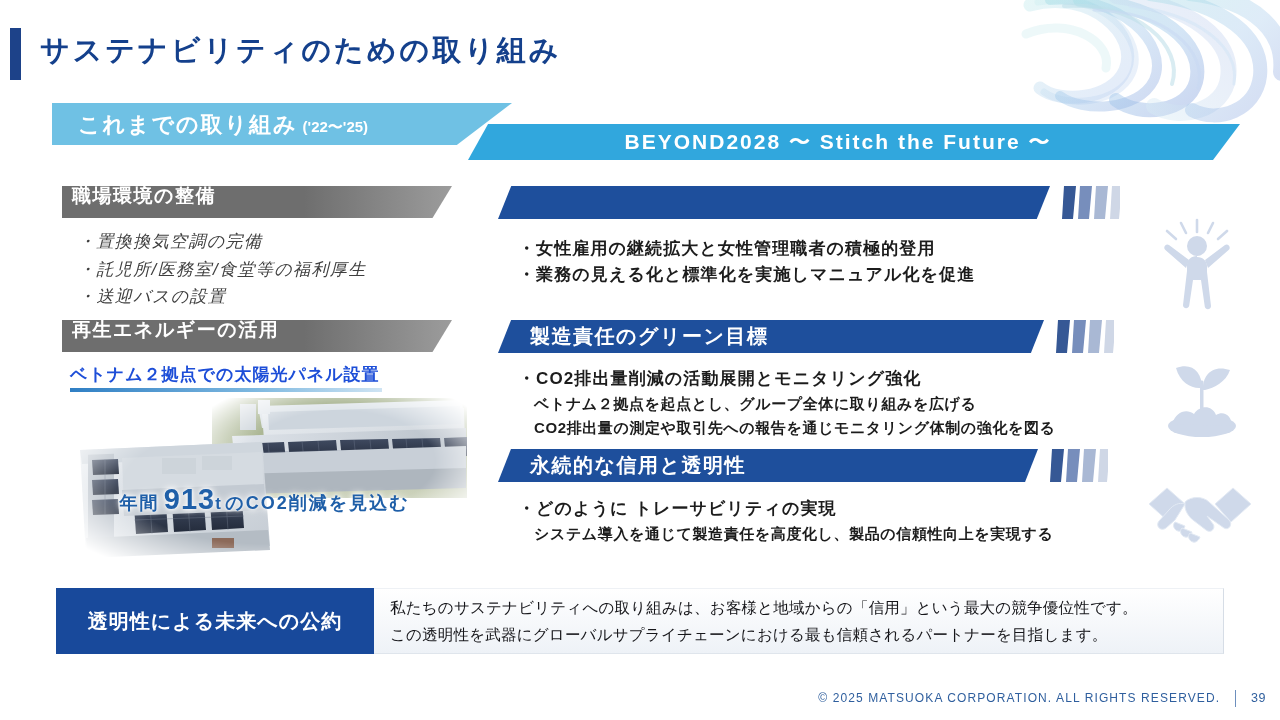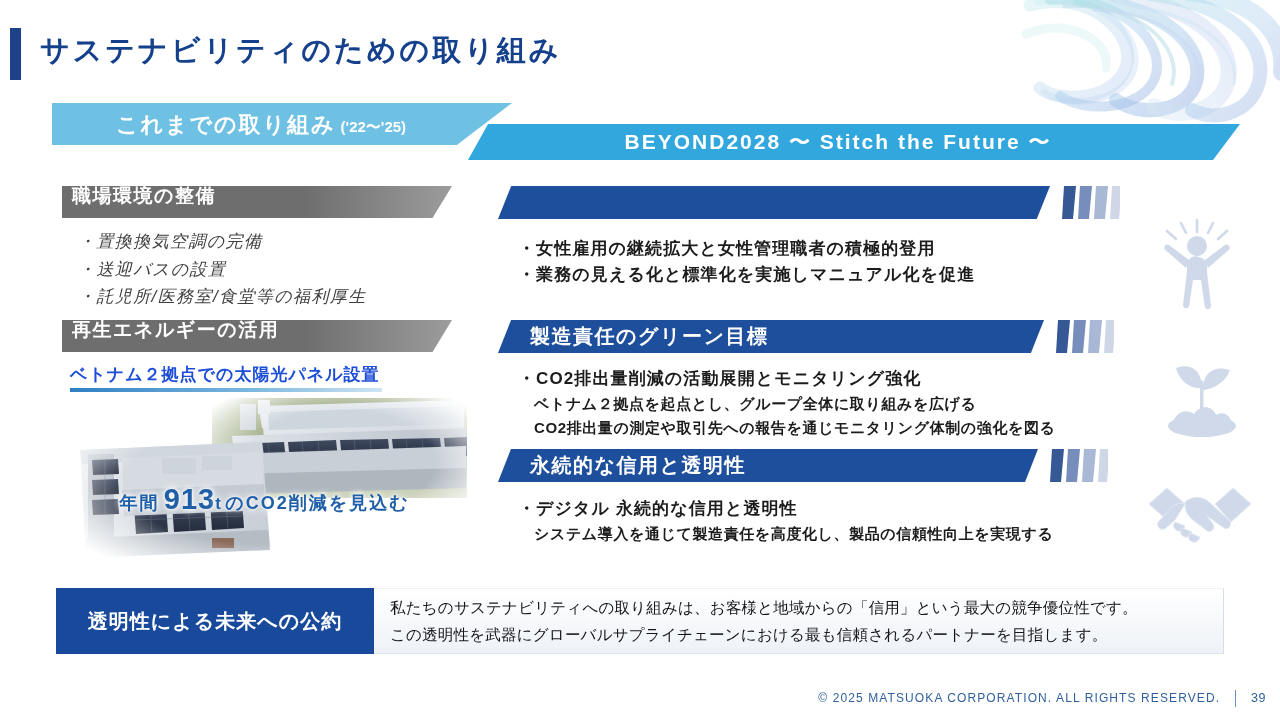--- a/index.html
+++ b/index.html
@@ -25,21 +25,21 @@
   }
 
   
   .band-left{
     position:absolute;left:52px;top:103px;width:460px;height:42px;
     background:#6fc1e4;
     clip-path:polygon(0 0,100% 0,88% 100%,0 100%);
   }
   .band-left-text{
     position:absolute;left:78px;top:110px;height:30px;display:flex;align-items:baseline;
-    color:#ffffff;font-weight:bold;white-space:nowrap;margin-left:38px;
+    color:#ffffff;font-weight:bold;white-space:nowrap;
   }
   .band-left-text .big{font-size:22px;letter-spacing:2px;}
   .band-left-text .small{font-size:15px;margin-left:5px;letter-spacing:0px;}
 
   
   .band-right{
     position:absolute;left:468px;top:124px;width:772px;height:36px;
     background:#31a7dd;
     clip-path:polygon(2.6% 0,100% 0,96.5% 100%,0 100%);
   }
@@ -174,22 +174,22 @@
     <span class="small">('22〜'25)</span>
   </div>
 
   <div class="band-right"></div>
   <div class="band-right-text">BEYOND2028 〜 Stitch the Future 〜</div>
 
   <div class="grey-head" style="top:186px"></div>
   <div class="grey-head-text" style="top:186px">職場環境の整備</div>
   <div class="left-list" style="top:228px">
     <div>・置換換気空調の完備</div>
+    <div>・託児所/医務室/食堂等の福利厚生</div>
     <div>・送迎バスの設置</div>
-    <div>・託児所/医務室/食堂等の福利厚生</div>
   </div>
 
   <div class="grey-head" style="top:320px"></div>
   <div class="grey-head-text" style="top:320px">再生エネルギーの活用</div>
   <div class="solar-sub">ベトナム２拠点での太陽光パネル設置</div>
   <div class="solar-sub-rule"></div>
 
   <div class="photo-wrap">
     <svg viewBox="0 0 405 172" width="405" height="172" preserveAspectRatio="none">
       <defs>
@@ -358,21 +358,21 @@
 
   <div class="blue-head" style="top:449px;width:540px"></div>
   <div class="blue-head-text" style="top:449px;width:540px">永続的な信用と透明性</div>
   <svg class="stripes" style="left:1050px;top:449px" viewBox="0 0 58 33" preserveAspectRatio="none">
     <polygon points="2,0 14,0 11,33 0,33" fill="#2b4f8f" opacity="0.95"></polygon>
     <polygon points="18,0 30,0 27,33 16,33" fill="#5f7ab0" opacity="0.85"></polygon>
     <polygon points="34,0 46,0 43,33 32,33" fill="#93a6c9" opacity="0.8"></polygon>
     <polygon points="50,0 60,0 57,33 48,33" fill="#bfcadd" opacity="0.75"></polygon>
   </svg>
   <div class="right-list" style="top:496px">
-    <div class="lead">・デジタル 永続的な信用と透明性</div>
+    <div class="lead">・どのように トレーサビリティの実現</div>
     <div class="sub">システム導入を通じて製造責任を高度化し、製品の信頼性向上を実現する</div>
   </div>
 
   <div class="pledge-badge">
     <span>透明性による未来への公約</span>
   </div>
   <div class="pledge-body">
     <div>私たちのサステナビリティへの取り組みは、お客様と地域からの「信用」という最大の競争優位性です。</div>
     <div>この透明性を武器にグローバルサプライチェーンにおける最も信頼されるパートナーを目指します。</div>
   </div>

